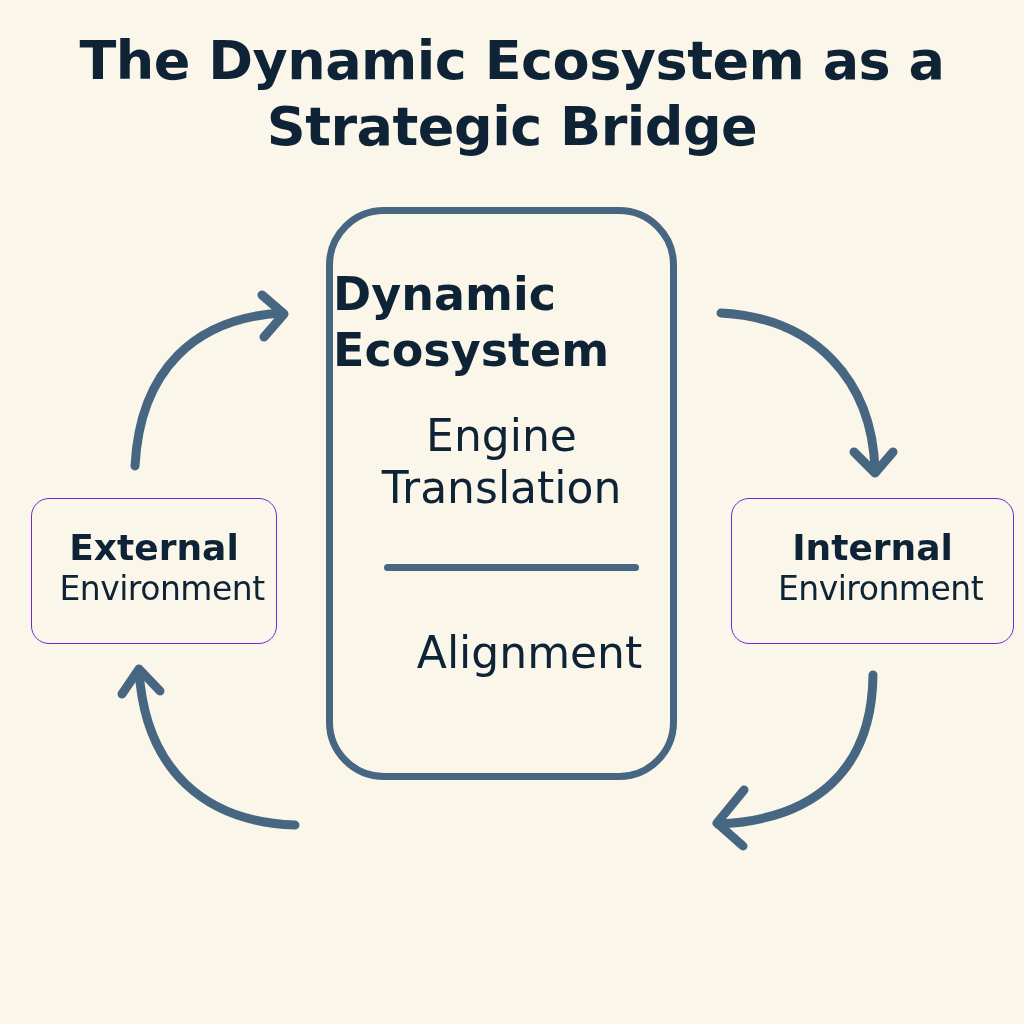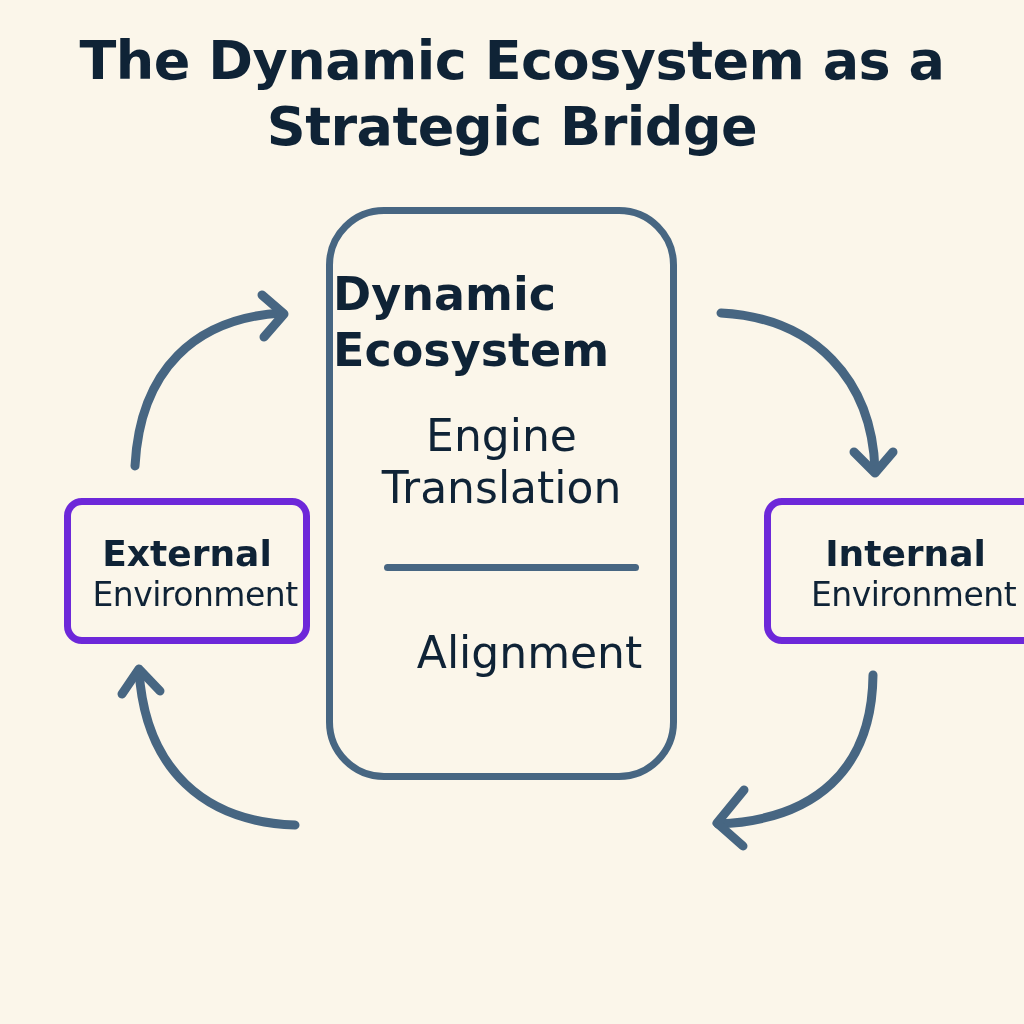--- a/index.html
+++ b/index.html
@@ -69,26 +69,25 @@
       width: 255px;
       height: 7px;
       border-radius: 4px;
       background: #476682;
     }
 
     .side-box {
       position: absolute;
       width: 246px;
       height: 146px;
-      border: 7px solid #6d28d9;
+      border: 1px solid #6d28d9;
       border-radius: 18px;
       box-sizing: border-box;
       text-align: center;
       color: #0f2336;
-      margin-left: 33px;
     }
     .side-box.left { left: 31px; top: 498px; }
     .side-box.right { left: 731px; top: 498px; width: 283px; }
     .side-bold {
       display: block;
       margin-top: 28px;
       font-weight: bold;
       font-size: 36px;
       line-height: 42px;
     }

